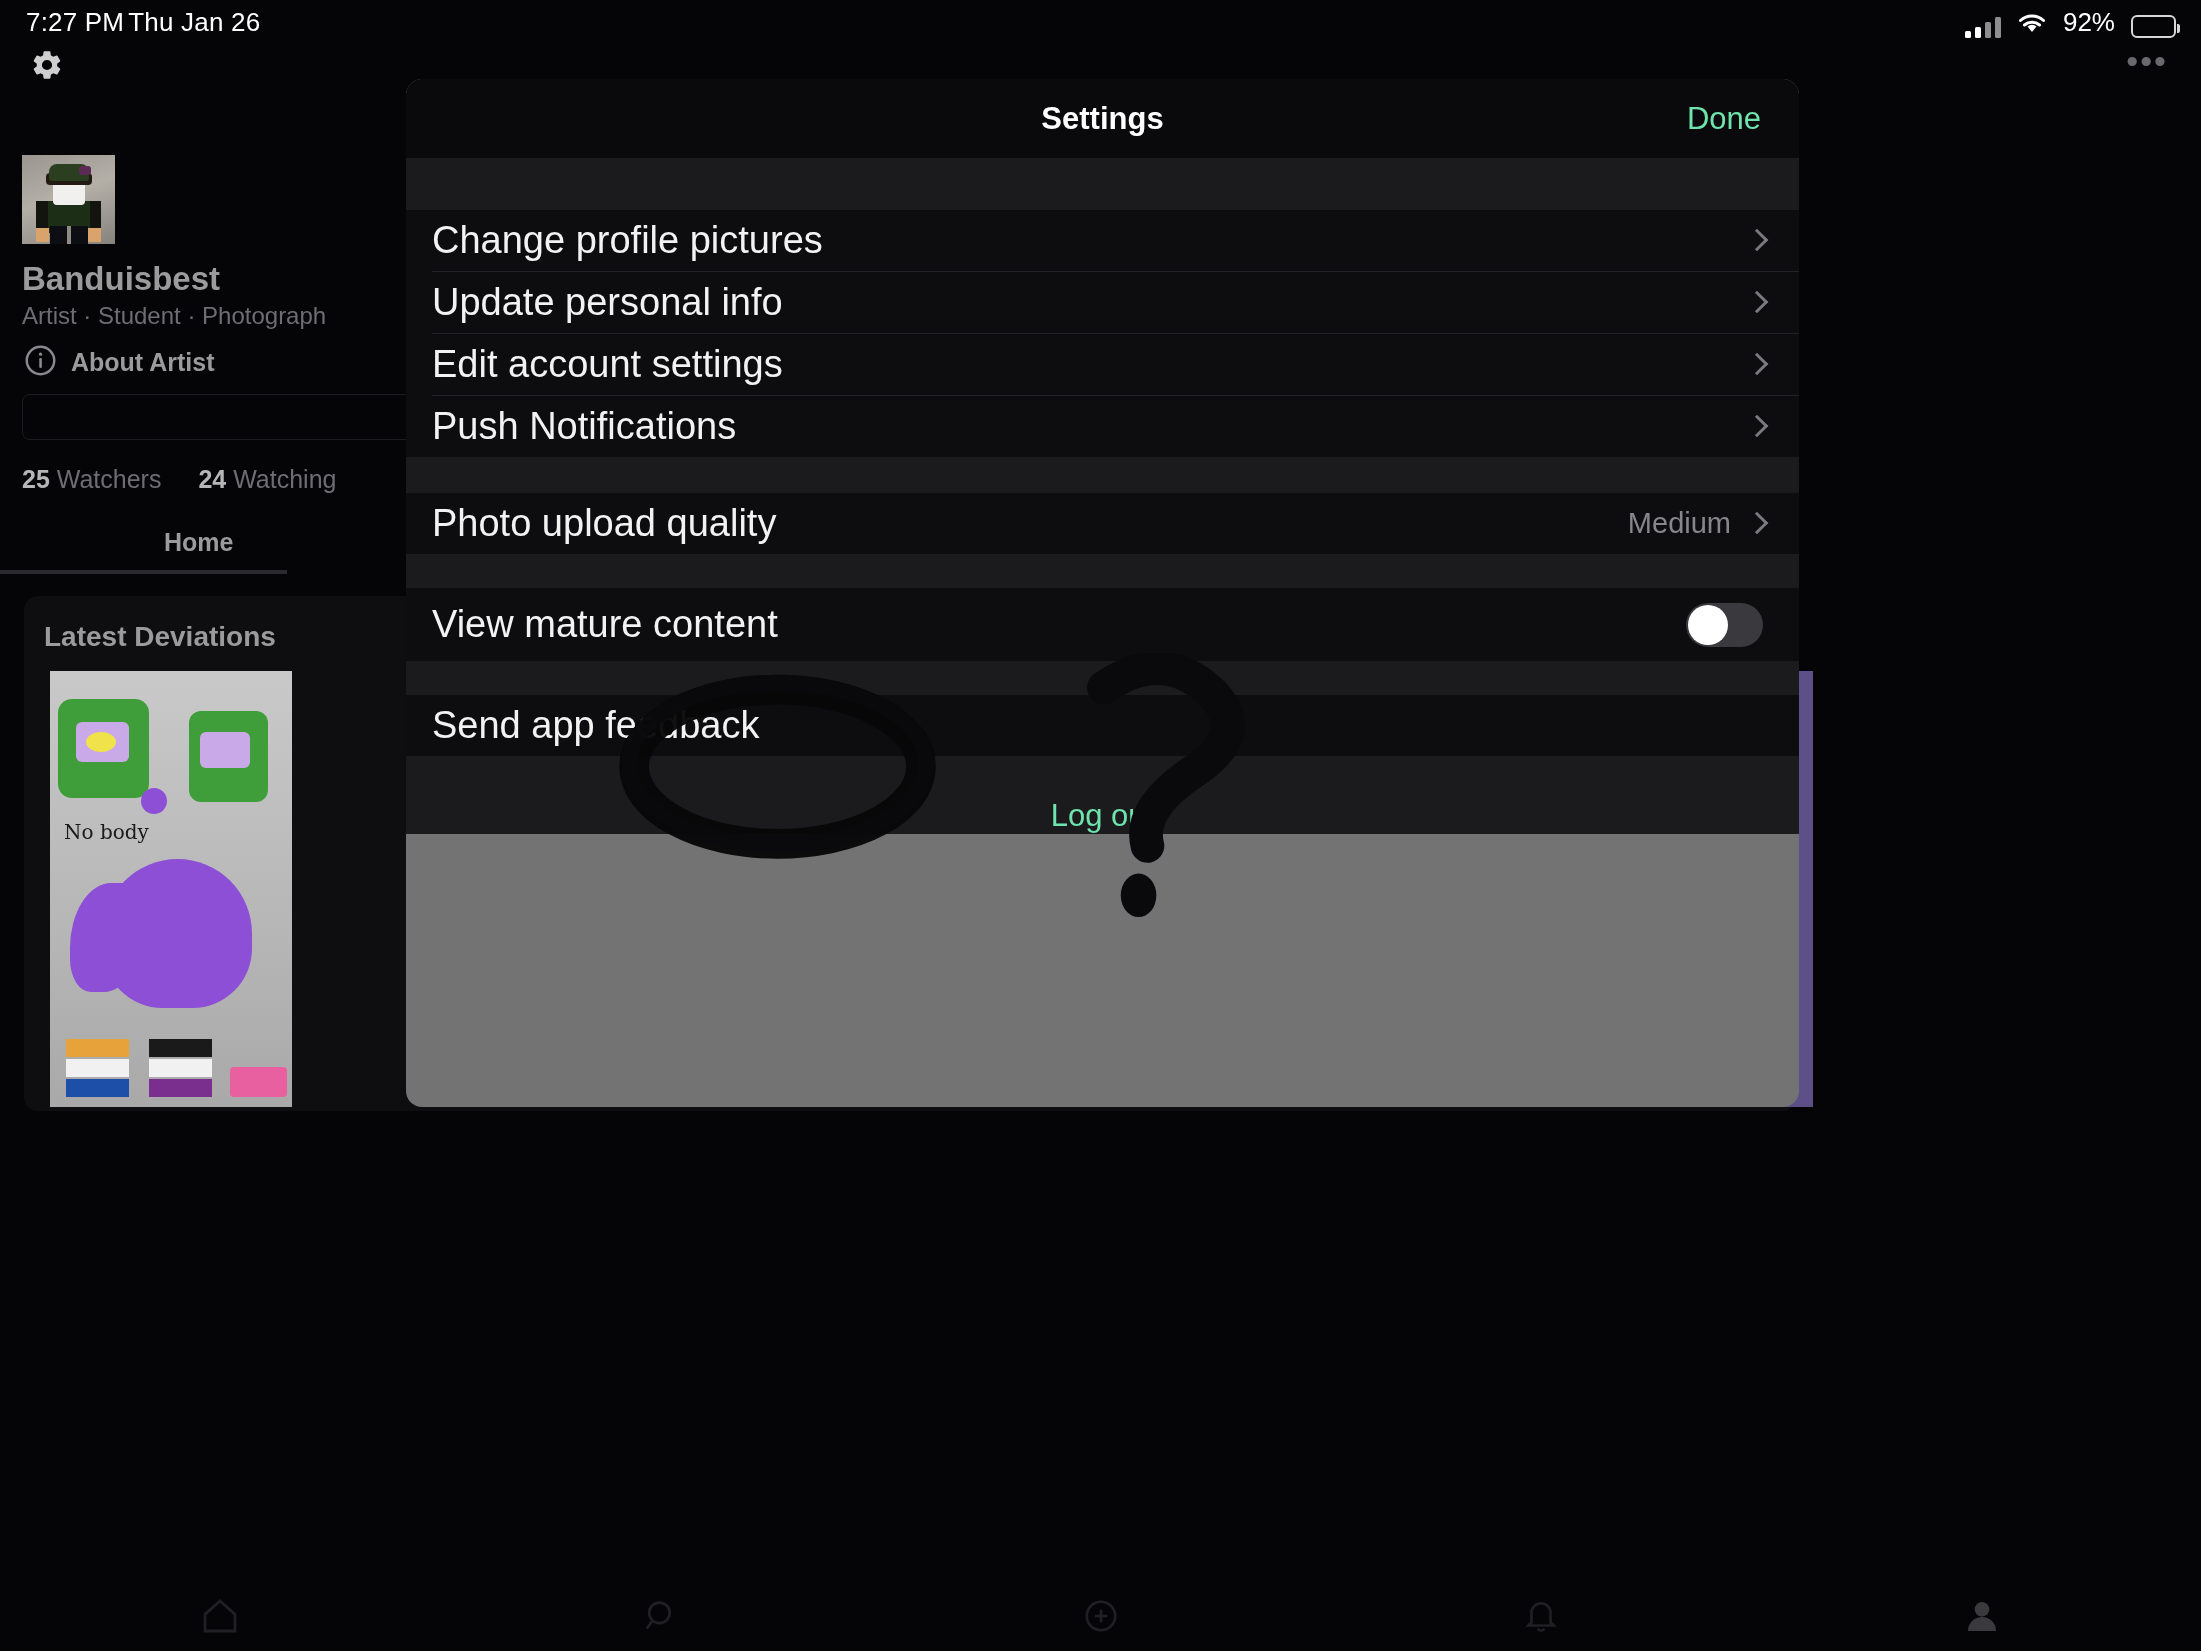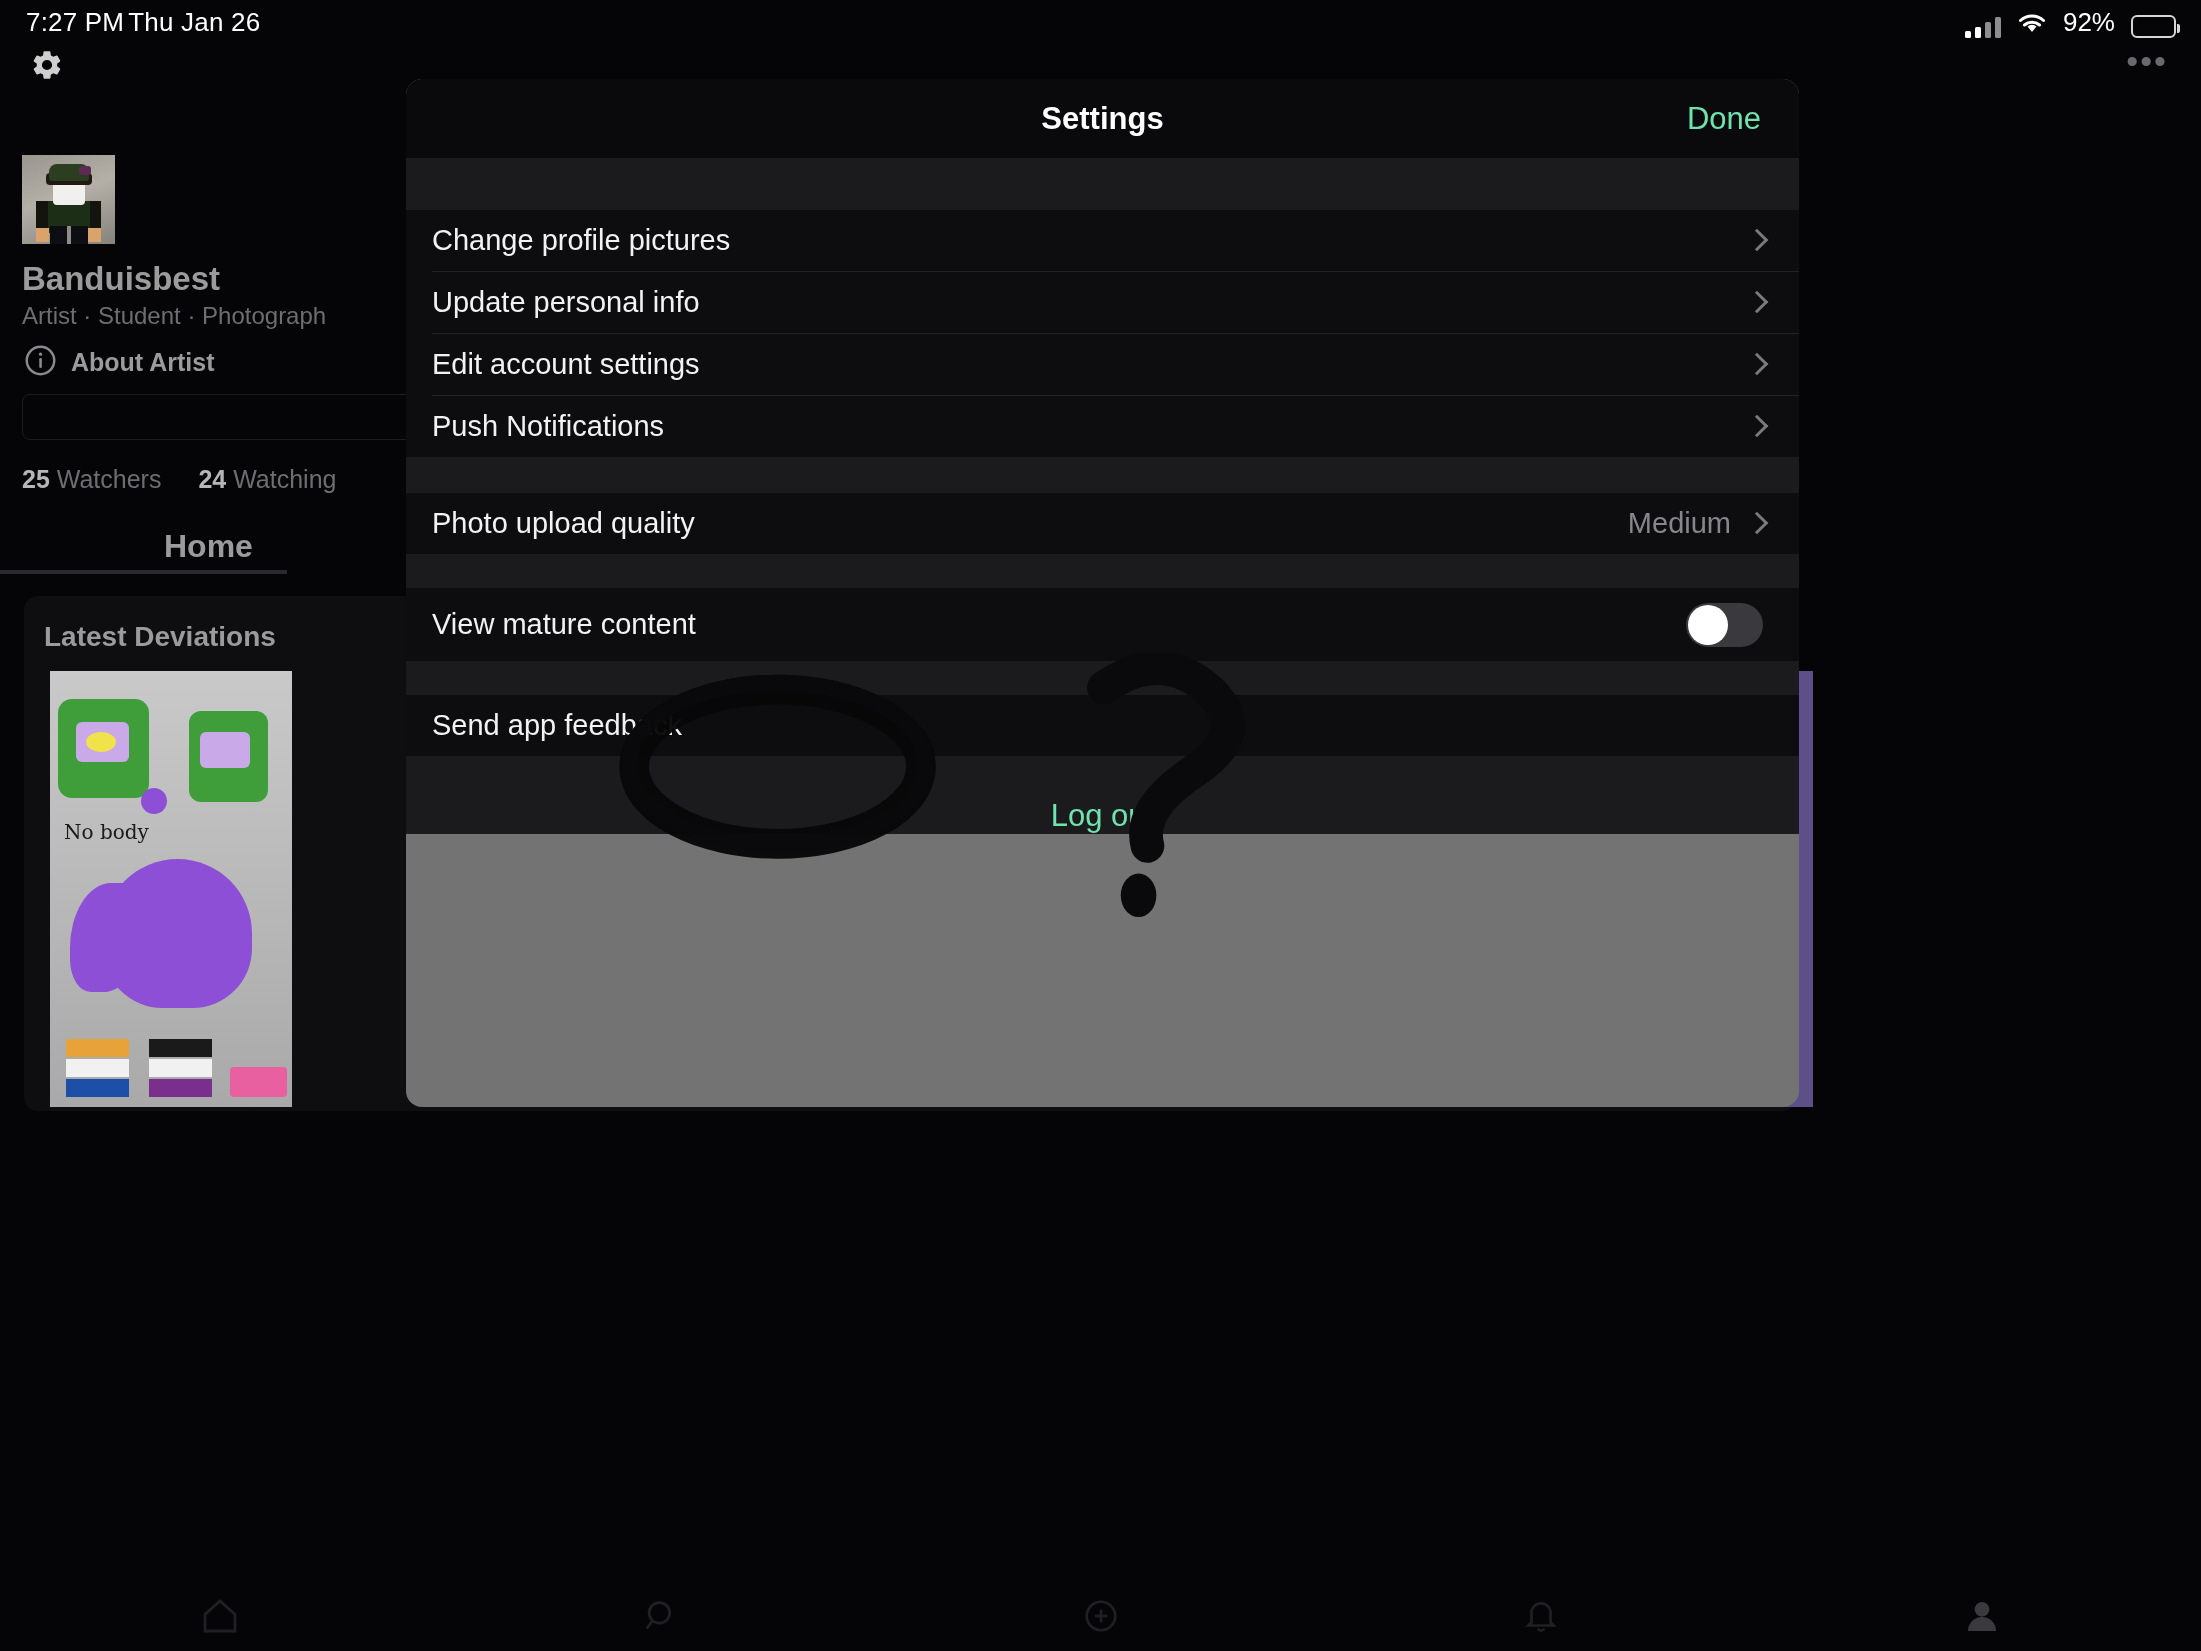--- a/index.html
+++ b/index.html
@@ -57,21 +57,21 @@
   .tagline { position:absolute; left:22px; top:302px; font-size:24px; color:#6e6e72; white-space:nowrap; }
   .about-row { position:absolute; left:24px; top:344px; display:flex; align-items:center; gap:14px; }
   .about-label { font-size:25px; font-weight:bold; color:#9b9b9b; }
   .bio-box { position:absolute; left:22px; top:394px; width:1436px; height:46px; border:1px solid #1c1c20; border-radius:8px; }
 
   .stats { position:absolute; left:22px; top:465px; display:flex; gap:37px; }
   .stat { font-size:25px; color:#6e6e72; }
   .stat b { color:#b6b6b6; font-weight:bold; }
 
   .tabs { position:absolute; left:0; top:528px; width:2202px; height:46px; }
-  .tab { position:absolute; font-size:32px; font-weight:bold; color:#9b9b9b; }
+  .tab { position:absolute; font-size:25px; font-weight:bold; color:#9b9b9b; }
   .tab-home { left:164px; top:0; }
   .tab-posts { left:1331px; top:0; color:#6a6a6e; }
   .tab-underline { position:absolute; left:0; top:42px; width:287px; height:4px; background:#2a2a2f; }
 
   .content-card {
     position:absolute; left:24px; top:596px; width:1772px; height:515px;
     background:#0e0e11; border-radius:14px;
   }
   .latest-title { position:absolute; left:20px; top:25px; font-size:28px; font-weight:bold; color:#9b9b9b; }
   .latest-arrow { position:absolute; right:22px; top:22px; font-size:36px; color:#6a6a6e; }
@@ -114,21 +114,21 @@
 
   .gap-bar { height:52px; background:#1b1b1e; }
   .gap-bar.sm { height:36px; }
   .gap-bar.xs { height:34px; }
 
   .group { background:#0d0d10; }
   .row {
     position:relative; height:61px; display:flex; align-items:center;
     padding:0 36px 0 26px;
   }
-  .row-label { font-size:29px; color:#f2f2f2; }
+  .row-label { font-size:38px; color:#f2f2f2; }
   .row-right { margin-left:auto; display:flex; align-items:center; gap:18px; }
   .row-value { font-size:29px; color:#87878b; }
   .chev { width:14px; height:24px; position:relative; }
   .chev::before {
     content:""; position:absolute; left:0; top:3px; width:13px; height:13px;
     border-top:3px solid #7a7a7e; border-right:3px solid #7a7a7e;
     transform:rotate(45deg);
   }
   .divider { height:1px; background:#232327; margin-left:26px; }
 

